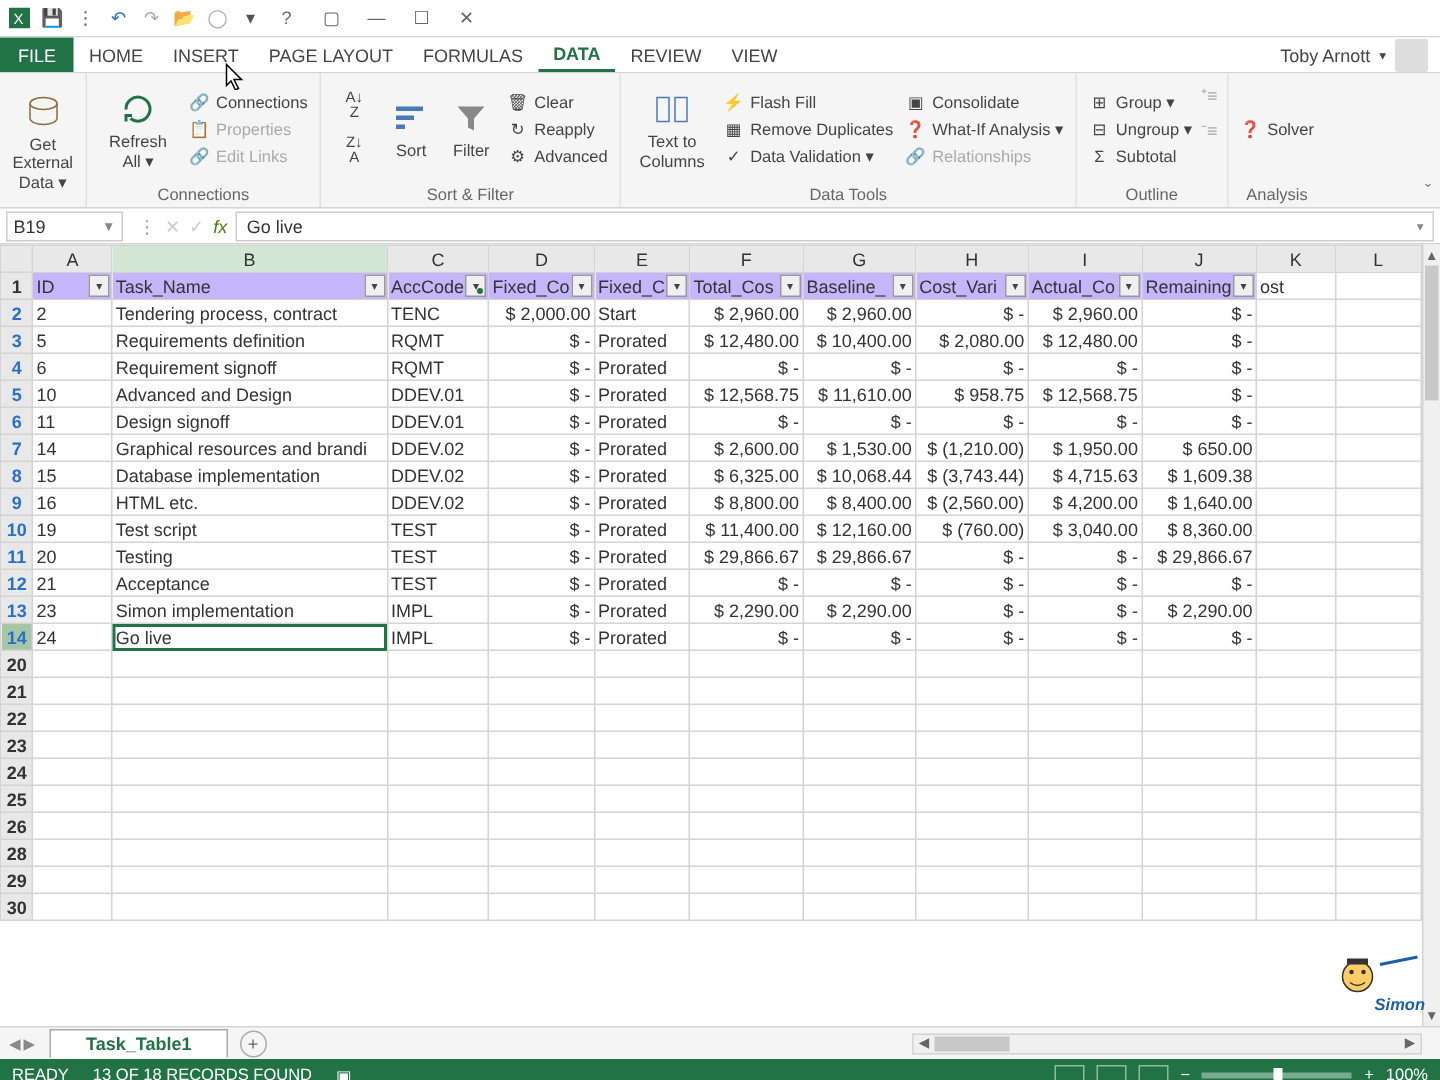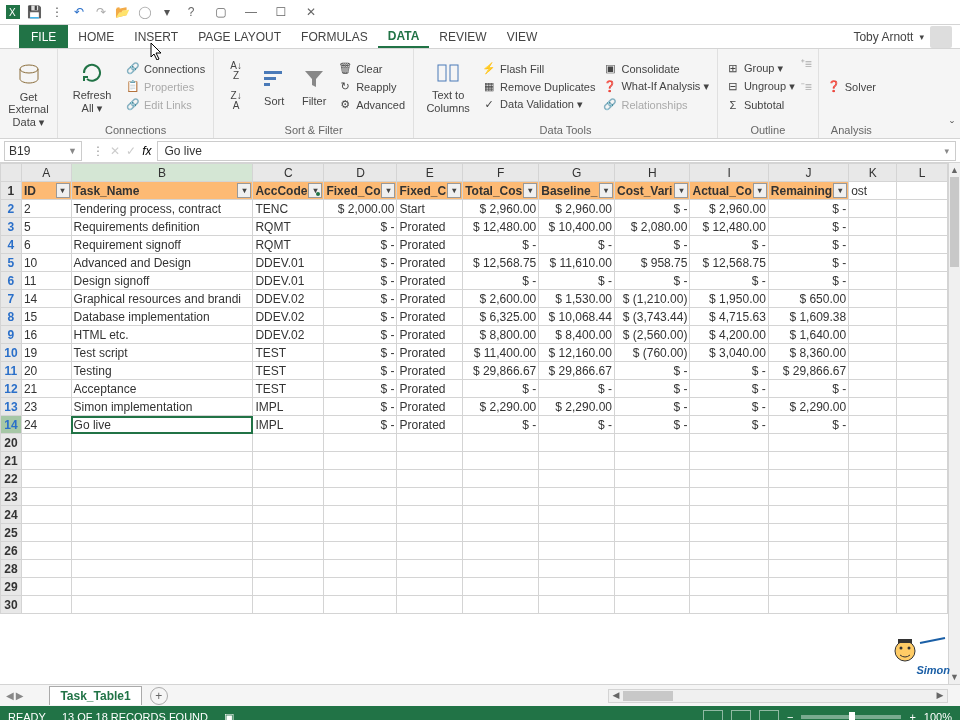--- a/index.html
+++ b/index.html
@@ -7,21 +7,21 @@
 
 
 .titlebar { height: 25px; background: #fff; display: flex; align-items: center; border-bottom: 1px solid #d4d4d4; }
 .qat { display: flex; align-items: center; gap: 4px; padding: 0 4px; }
 .qat .icon { width: 18px; height: 18px; display: flex; align-items: center; justify-content: center; color: #555; }
 .title-text { flex: 1; text-align: center; color: #444; font-size: 12px; }
 .titlebar-right { display: flex; align-items: center; gap: 8px; padding-right: 4px; }
 .win-btn { width: 22px; height: 18px; display: flex; align-items: center; justify-content: center; color: #666; }
 
 
-.ribbon-tabs { height: 24px; background: #fff; display: flex; align-items: stretch; border-bottom: 1px solid #d4d4d4; padding-left: 19px; }
+.ribbon-tabs { height: 24px; background: #fff; display: flex; align-items: stretch; border-bottom: 1px solid #d4d4d4; }
 .file-tab { background: #217346; color: #fff; padding: 0 12px; display: flex; align-items: center; font-size: 12px; }
 .ribbon-tab { padding: 0 10px; display: flex; align-items: center; color: #444; font-size: 12px; cursor: pointer; }
 .ribbon-tab.active { color: #217346; border-bottom: 2px solid #217346; font-weight: 700; }
 .ribbon-user { margin-left: auto; padding: 0 8px; display: flex; align-items: center; gap: 6px; color: #444; font-size: 12px; }
 .avatar { width: 22px; height: 22px; background: #ddd; border-radius: 2px; }
 
 
 .ribbon-body { height: 90px; background: #f5f5f5; border-bottom: 1px solid #d4d4d4; display: flex; position: relative; }
 .ribbon-group { border-right: 1px solid #e0e0e0; padding: 2px 6px 0 6px; display: flex; flex-direction: column; }
 .group-content { flex: 1; display: flex; gap: 4px; }
@@ -32,46 +32,46 @@
 .small-btn { display: flex; align-items: center; gap: 4px; font-size: 11px; color: #444; padding: 1px 2px; white-space: nowrap; }
 .small-btn.disabled { color: #aaa; }
 .small-btn .sicon { width: 14px; height: 14px; display: flex; align-items: center; justify-content: center; }
 .collapse-btn { position: absolute; right: 6px; bottom: 4px; color: #666; }
 
 
 .formula-row { height: 24px; display: flex; align-items: center; border-bottom: 1px solid #d4d4d4; background: #fff; }
 .namebox { width: 78px; border: 1px solid #ccc; margin: 18px 4px; height: 20px; display: flex; align-items: center; padding: 0 4px; font-size: 12px; color: #333; }
 .namebox .dd { margin-left: auto; color: #888; font-size: 9px; }
 .fx-btns { display: flex; align-items: center; gap: 6px; padding: 0 6px; color: #999; }
-.fx-btns .fx { font-style: italic; color: #000000; }
+.fx-btns .fx { font-style: italic; color: #4d7c0f; }
 .formula-input { flex: 1; border: 1px solid #ccc; margin: 2px 4px 2px 0; height: 20px; display: flex; align-items: center; padding: 0 6px; font-size: 12px; color: #333; }
 .formula-input .dd { margin-left: auto; color: #888; font-size: 9px; }
 
 
 .grid-area { position: relative; height: 521px; overflow: hidden; }
 .grid-table { border-collapse: collapse; width: 948px; }
 .grid-table th, .grid-table td { border: 1px solid #d4d4d4; font-size: 12px; color: #333; height: 18px; padding: 0 2px; overflow: hidden; white-space: nowrap; }
 .col-header { background: #e8e8e8; text-align: center; color: #555; font-weight: normal; position: relative; }
 .col-header.sel { background: #d4e6d4; }
 .row-header { background: #e8e8e8; text-align: center; color: #555; width: 22px; }
 .row-header.sel { background: #a6c7a6; color: #217346; }
 .corner-cell { background: #e8e8e8; width: 22px; }
-.data-header { background: #fdba74; font-weight: bold; position: relative; padding-right: 16px !important; }
+.data-header { background: #c4b5fd; font-weight: normal; position: relative; padding-right: 16px !important; }
 .filter-btn { position: absolute; right: 1px; top: 1px; width: 14px; height: 15px; border: 1px solid #999; background: #f0f0f0; display: flex; align-items: center; justify-content: center; font-size: 8px; color: #444; }
 .filter-btn.filtered::after { content: ""; position: absolute; width: 4px; height: 4px; background: #217346; border-radius: 50%; right: 1px; bottom: 1px; }
 .cell-r { text-align: right; }
 .sel-cell { outline: 2px solid #217346; outline-offset: -2px; }
 .vscroll { position: absolute; right: 0; top: 0; width: 12px; height: 100%; background: #f0f0f0; border-left: 1px solid #d4d4d4; }
 .vscroll-up, .vscroll-down { height: 14px; display: flex; align-items: center; justify-content: center; color: #666; font-size: 9px; }
 .vscroll-thumb { position: absolute; top: 14px; left: 1px; right: 1px; height: 90px; background: #c8c8c8; }
 
 
 .sheet-bar { height: 22px; display: flex; align-items: center; border-top: 1px solid #d4d4d4; background: #f5f5f5; position: relative; }
 .sheet-nav { display: flex; gap: 2px; padding: 0 6px; color: #888; font-size: 10px; }
-.sheet-tab { background: #fff; border: 1px solid #aaa; border-bottom: none; padding: 2px 10px; font-size: 12px; color: #217346; font-weight: bold; margin-left: 20px; }
+.sheet-tab { background: #fff; border: 1px solid #aaa; border-bottom: none; padding: 2px 23px; font-size: 12px; color: #217346; font-weight: bold; margin-left: 4px; }
 .add-sheet { width: 18px; height: 18px; border: 1px solid #aaa; border-radius: 50%; display: flex; align-items: center; justify-content: center; margin-left: 8px; color: #666; }
 .hscroll { flex: 1; margin-left: 80px; height: 14px; background: #f0f0f0; position: relative; border: 1px solid #d4d4d4; display: flex; }
 .hscroll-thumb { position: absolute; left: 14px; top: 1px; bottom: 1px; width: 50px; background: #c8c8c8; }
 
 
 .status-bar { height: 22px; background: #217346; color: #fff; display: flex; align-items: center; padding: 0 8px; font-size: 11px; gap: 16px; }
 .status-bar .right { margin-left: auto; display: flex; align-items: center; gap: 8px; }
 .view-btn { width: 20px; height: 14px; border: 1px solid rgba(255,255,255,0.5); }
 .zoom-slider { width: 100px; height: 4px; background: rgba(255,255,255,0.4); position: relative; }
 .zoom-slider::after { content: ""; position: absolute; left: 48px; top: -3px; width: 6px; height: 10px; background: #fff; }

